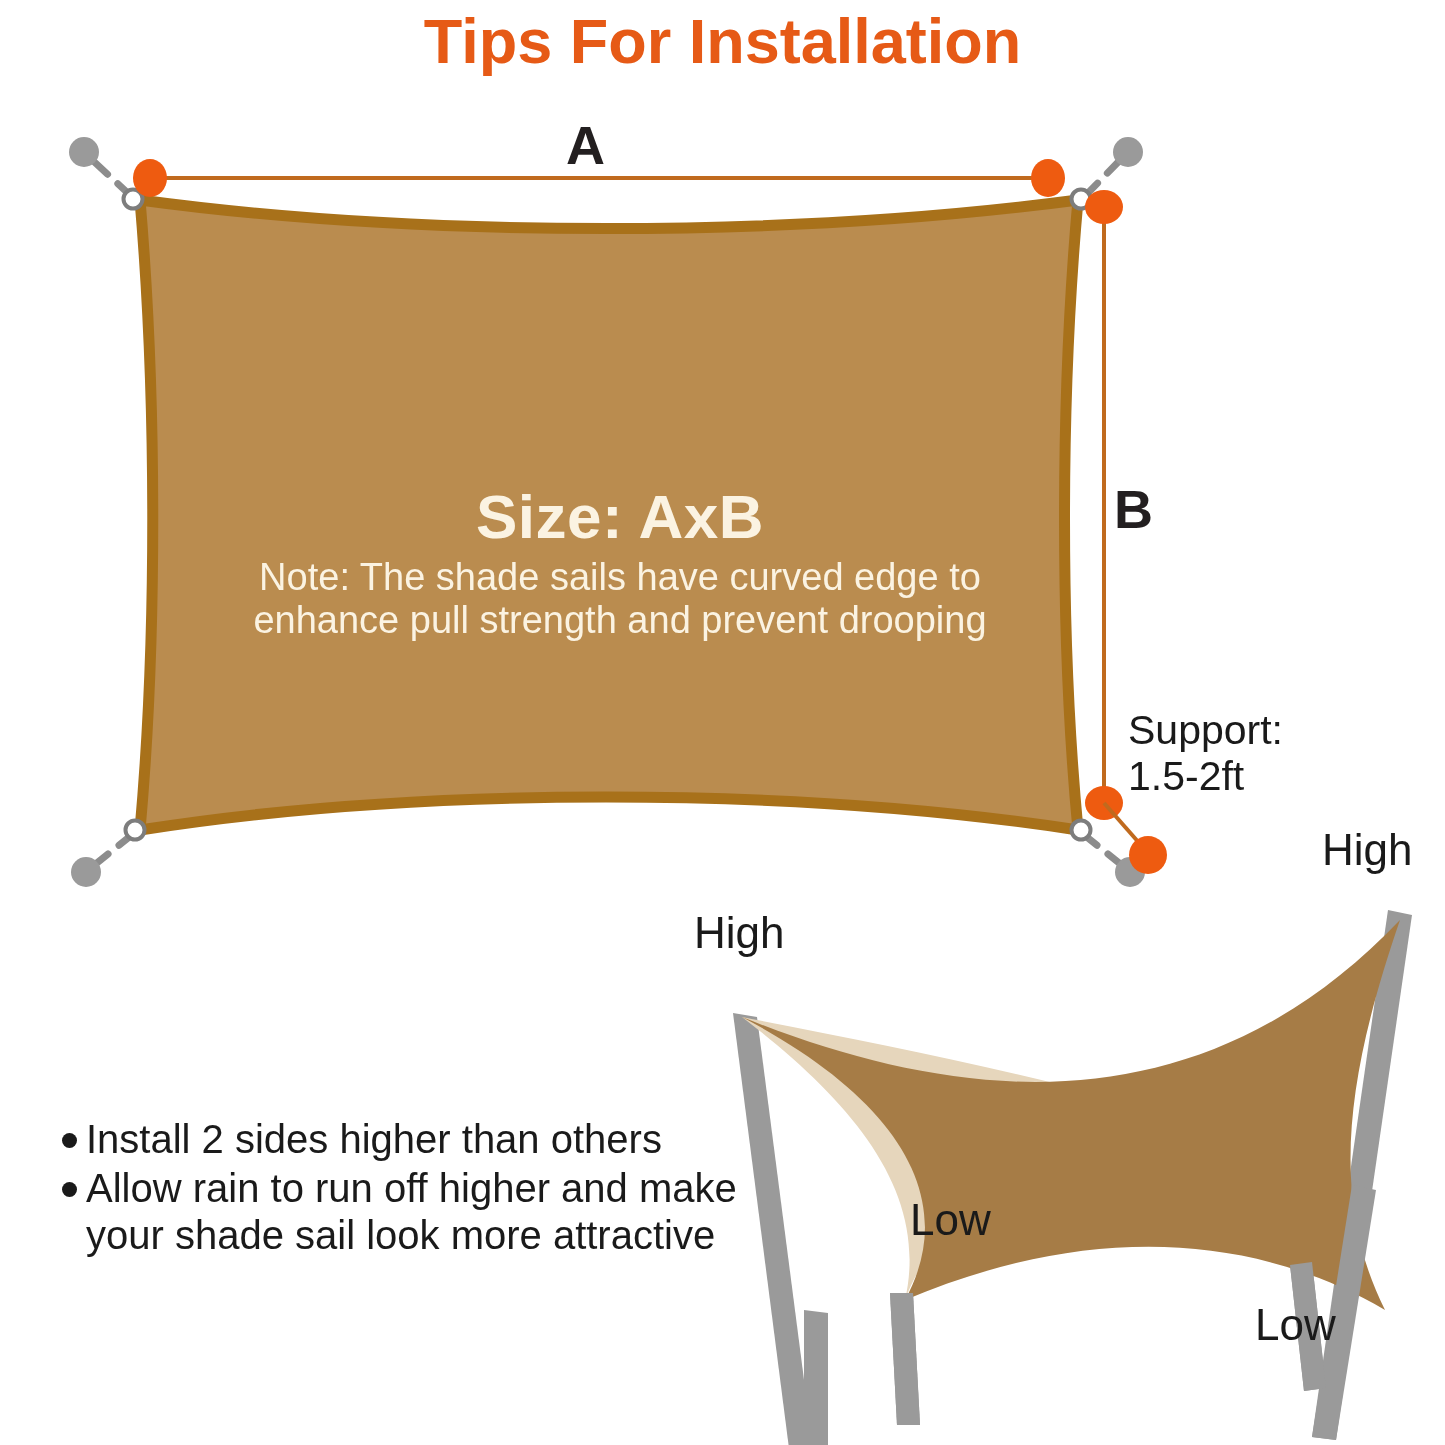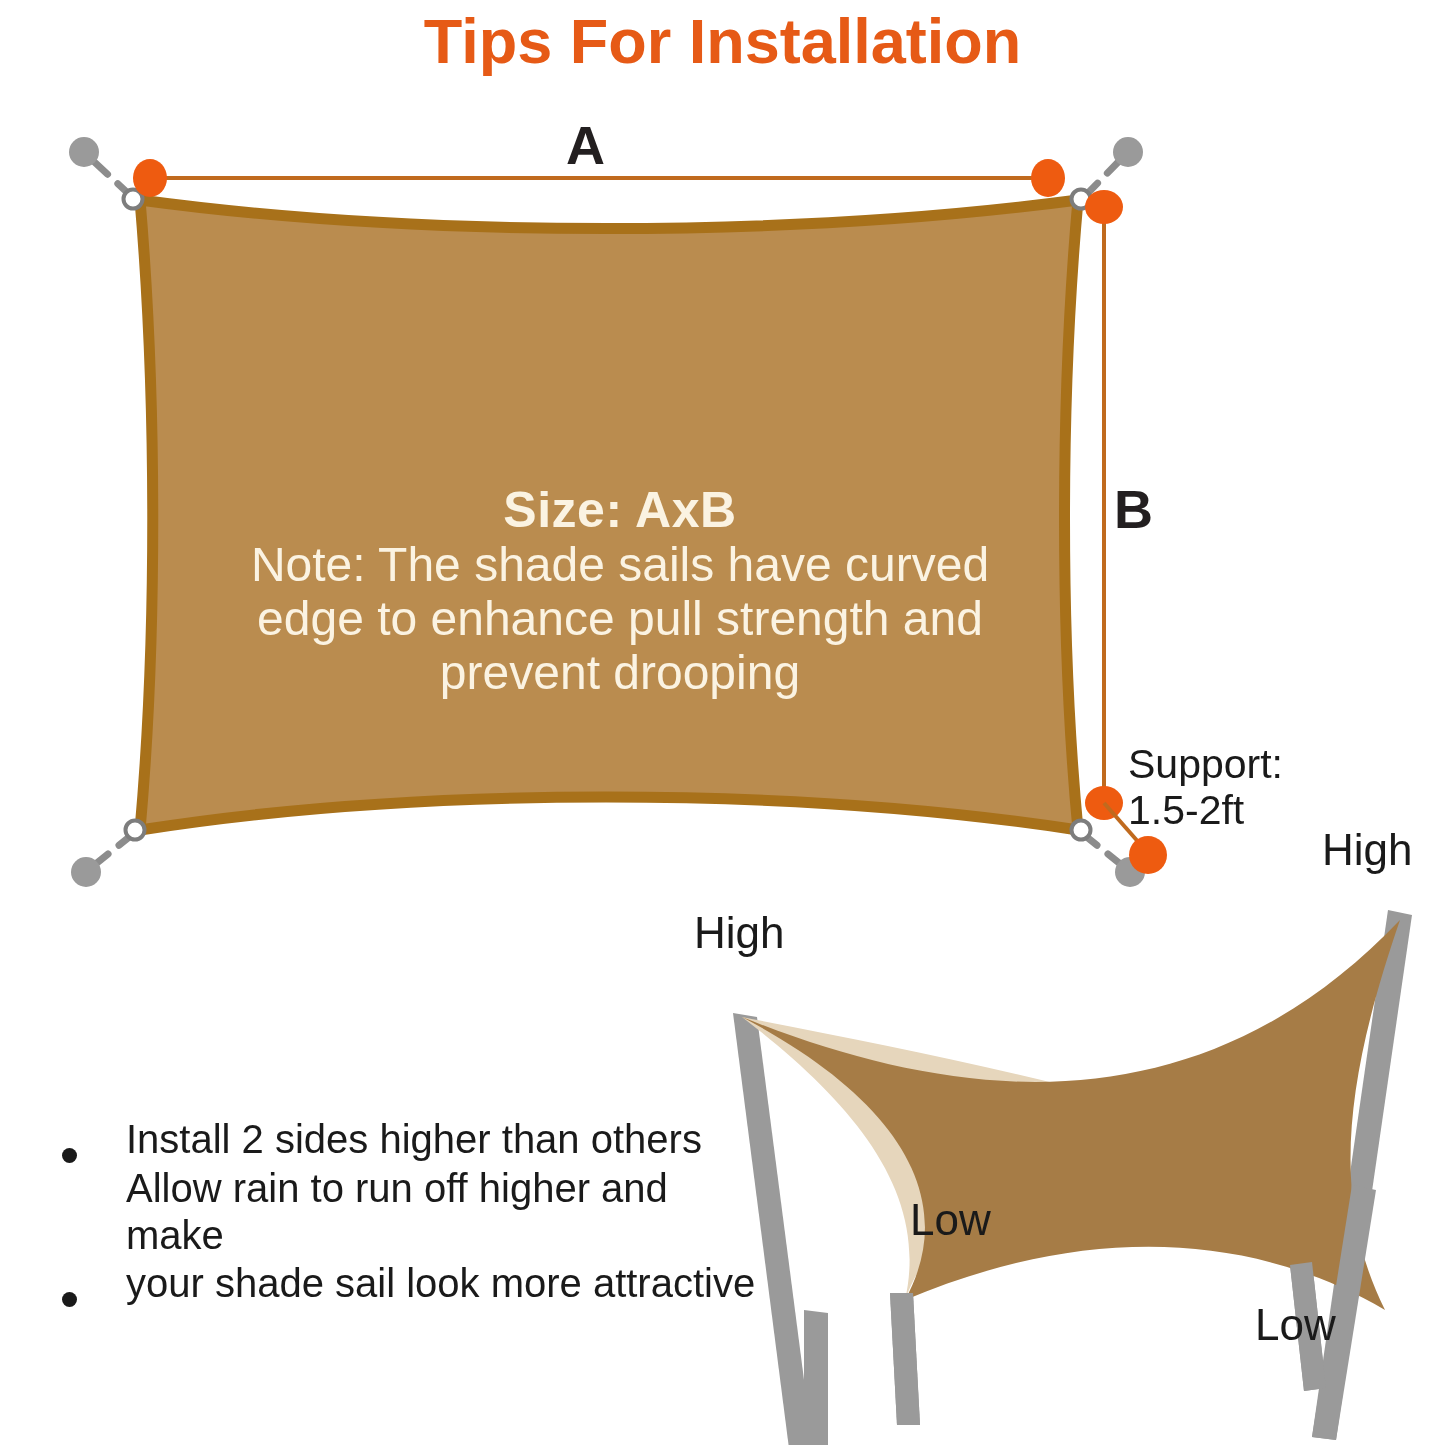--- a/index.html
+++ b/index.html
@@ -50,59 +50,58 @@
   .sail-text {
     position: absolute;
     color: #FBF3E2;
     text-align: center;
     line-height: 1.12;
   }
   #sail-size {
     left: 240px;
     top: 482px;
     width: 760px;
-    font-size: 50px;
+    font-size: 62px;
     font-weight: bold;
     letter-spacing: 0.5px;
   }
   #sail-note {
     left: 215px;
-    top: 538px;
+    top: 556px;
     width: 810px;
-    font-size: 48px;
+    font-size: 38px;
     font-weight: normal;
   }
 
   .plain-label {
     position: absolute;
     color: #1a1a1a;
     font-size: 41px;
     line-height: 1.12;
     white-space: pre-line;
   }
-  #support-label { left: 1128px; top: 742px; }
+  #support-label { left: 1128px; top: 708px; }
   #high-left   { left: 694px;  top: 908px; font-size: 44px; }
   #high-right  { left: 1322px; top: 825px; font-size: 44px; }
   #low-left    { left: 910px;  top: 1195px; font-size: 44px; }
   #low-right   { left: 1255px; top: 1300px; font-size: 44px; }
 
   #bullets {
     position: absolute;
     left: 62px;
     top: 1116px;
     width: 700px;
     color: #1a1a1a;
     font-size: 40px;
     line-height: 1.18;
   }
   #bullets .bullet-row {
     display: flex;
-    align-items: flex-end;
+    align-items: flex-start;
     margin-bottom: 2px;
-    gap: 40px;
   }
   #bullets .dot {
     flex: 0 0 auto;
     width: 15px;
     height: 15px;
     border-radius: 50%;
     background: #1a1a1a;
     margin: 17px 9px 0 0;
   }
   #bullets .btxt {

